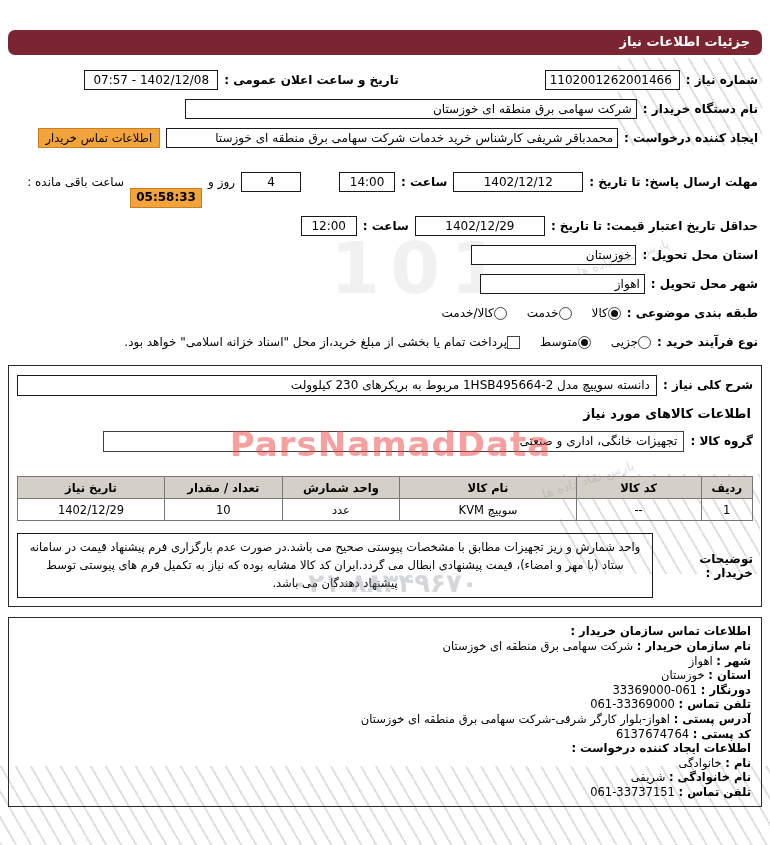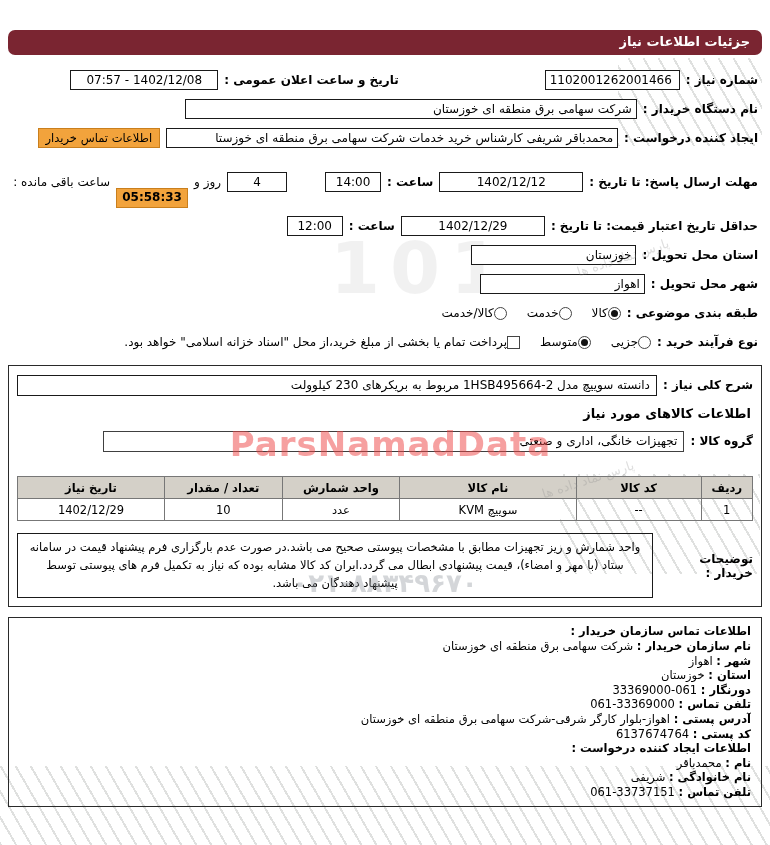--- a/index.html
+++ b/index.html
@@ -18,23 +18,23 @@
   .frow{display:flex;align-items:center;gap:6px;margin-bottom:7px;min-height:22px;overflow:hidden}
   .flabel{font-weight:bold;white-space:nowrap}
   .plain{white-space:nowrap}
   .box{
     border:1px solid #1a1a1a;height:20px;line-height:18px;padding:0 4px;background:#fff;
     overflow:hidden;white-space:nowrap;flex-shrink:0;
   }
   .ltr{direction:ltr}
   .tc{text-align:center}
   .w-need{width:135px}
-  .w-ann{width:148px;margin-left:18px}
+  .w-ann{width:134px;margin-left:18px}
   .gap-ann{margin-right:140px}
-  .w-date{width:144px}
+  .w-date{width:130px}
   .w-time{width:56px}
   .w-days{width:60px}
   .w-wide{width:452px;flex-shrink:1}
   .w-loc{width:165px}
   .sp{width:26px;flex-shrink:0}
   .orange-link{
     background:#f2a33c;border:1px solid #c97f1d;padding:2px 7px;
     font-weight:normal;font-size:11.5px;cursor:pointer;white-space:nowrap;
   }
   .timer{
@@ -271,21 +271,21 @@
     </div>
     <div class="cline">
       <span class="b">کد پستی :</span>
       <span>6137674764</span>
     </div>
 
     <div class="cline b">اطلاعات ایجاد کننده درخواست :</div>
 
     <div class="cline">
       <span class="b">نام :</span>
-      <span>محمدباقر</span>
+      <span>خانوادگی</span>
     </div>
     <div class="cline">
       <span class="b">نام خانوادگی :</span>
       <span>شریفی</span>
     </div>
     <div class="cline">
       <span class="b">تلفن تماس :</span>
       <span>33737151-061</span>
     </div>
   </div>

